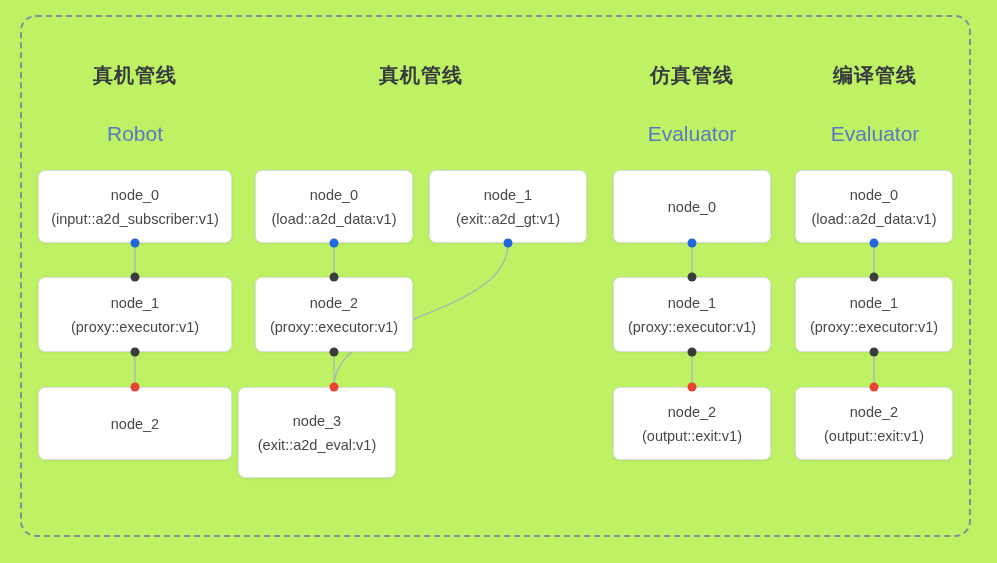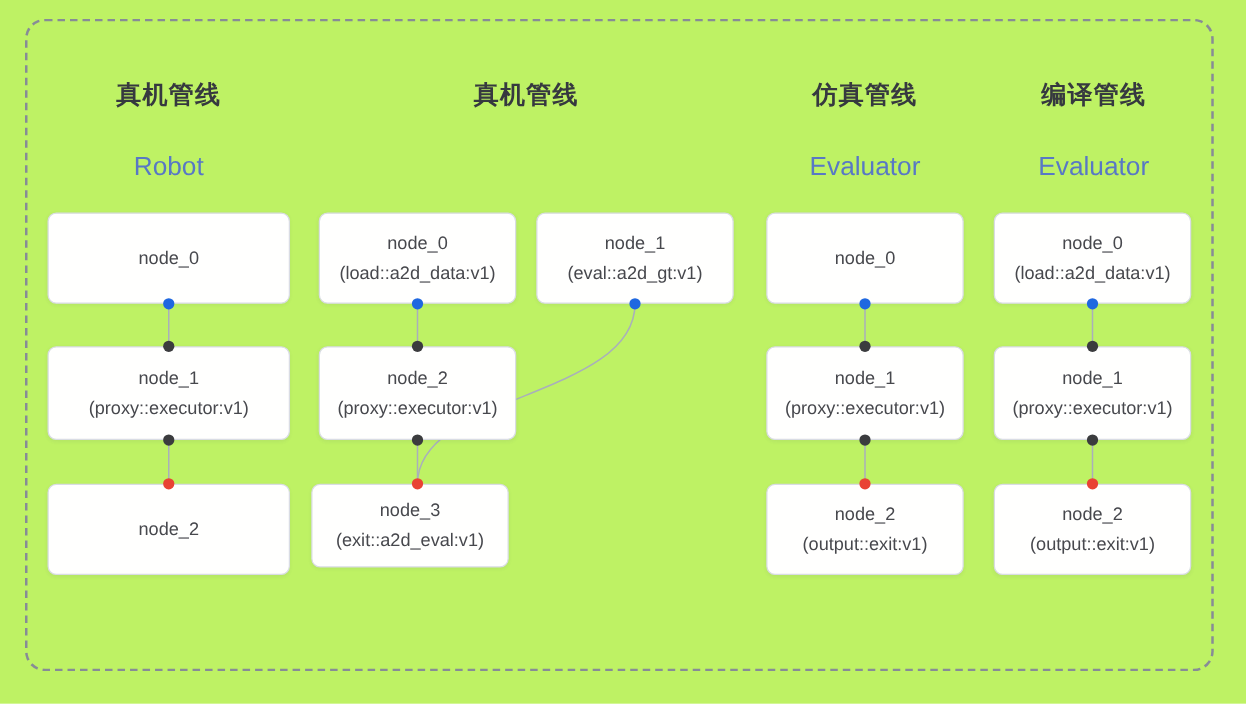--- a/index.html
+++ b/index.html
@@ -56,42 +56,43 @@
   <div class="pl-title-cn" style="left:25px">真机管线</div>
   <div class="pl-title-en" style="left:25px">Robot</div>
   <div class="pl-title-cn" style="left:311px">真机管线</div>
   <div class="pl-title-cn" style="left:582px">仿真管线</div>
   <div class="pl-title-en" style="left:582px">Evaluator</div>
   <div class="pl-title-cn" style="left:765px">编译管线</div>
   <div class="pl-title-en" style="left:765px">Evaluator</div>
 
   <div class="node" style="left:38px;top:170px;width:194px;height:73px">
     <div class="node-name">node_0</div>
+    <div class="node-type">(input::a2d_subscriber:v1)</div>
   </div>
   <div class="node" style="left:38px;top:277px;width:194px;height:75px">
     <div class="node-name">node_1</div>
     <div class="node-type">(proxy::executor:v1)</div>
   </div>
   <div class="node" style="left:38px;top:387px;width:194px;height:73px">
     <div class="node-name">node_2</div>
   </div>
 
   <div class="node" style="left:255px;top:170px;width:158px;height:73px">
     <div class="node-name">node_0</div>
     <div class="node-type">(load::a2d_data:v1)</div>
   </div>
   <div class="node" style="left:429px;top:170px;width:158px;height:73px">
     <div class="node-name">node_1</div>
-    <div class="node-type">(eval::a2d_gt:v1)</div>
+    <div class="node-type">(exit::a2d_gt:v1)</div>
   </div>
   <div class="node" style="left:255px;top:277px;width:158px;height:75px">
     <div class="node-name">node_2</div>
     <div class="node-type">(proxy::executor:v1)</div>
   </div>
-  <div class="node" style="left:249px;top:387px;width:158px;height:67px">
+  <div class="node" style="left:238px;top:387px;width:158px;height:91px">
     <div class="node-name">node_3</div>
     <div class="node-type">(exit::a2d_eval:v1)</div>
   </div>
 
   <div class="node" style="left:613px;top:170px;width:158px;height:73px">
     <div class="node-name">node_0</div>
   </div>
   <div class="node" style="left:613px;top:277px;width:158px;height:75px">
     <div class="node-name">node_1</div>
     <div class="node-type">(proxy::executor:v1)</div>

